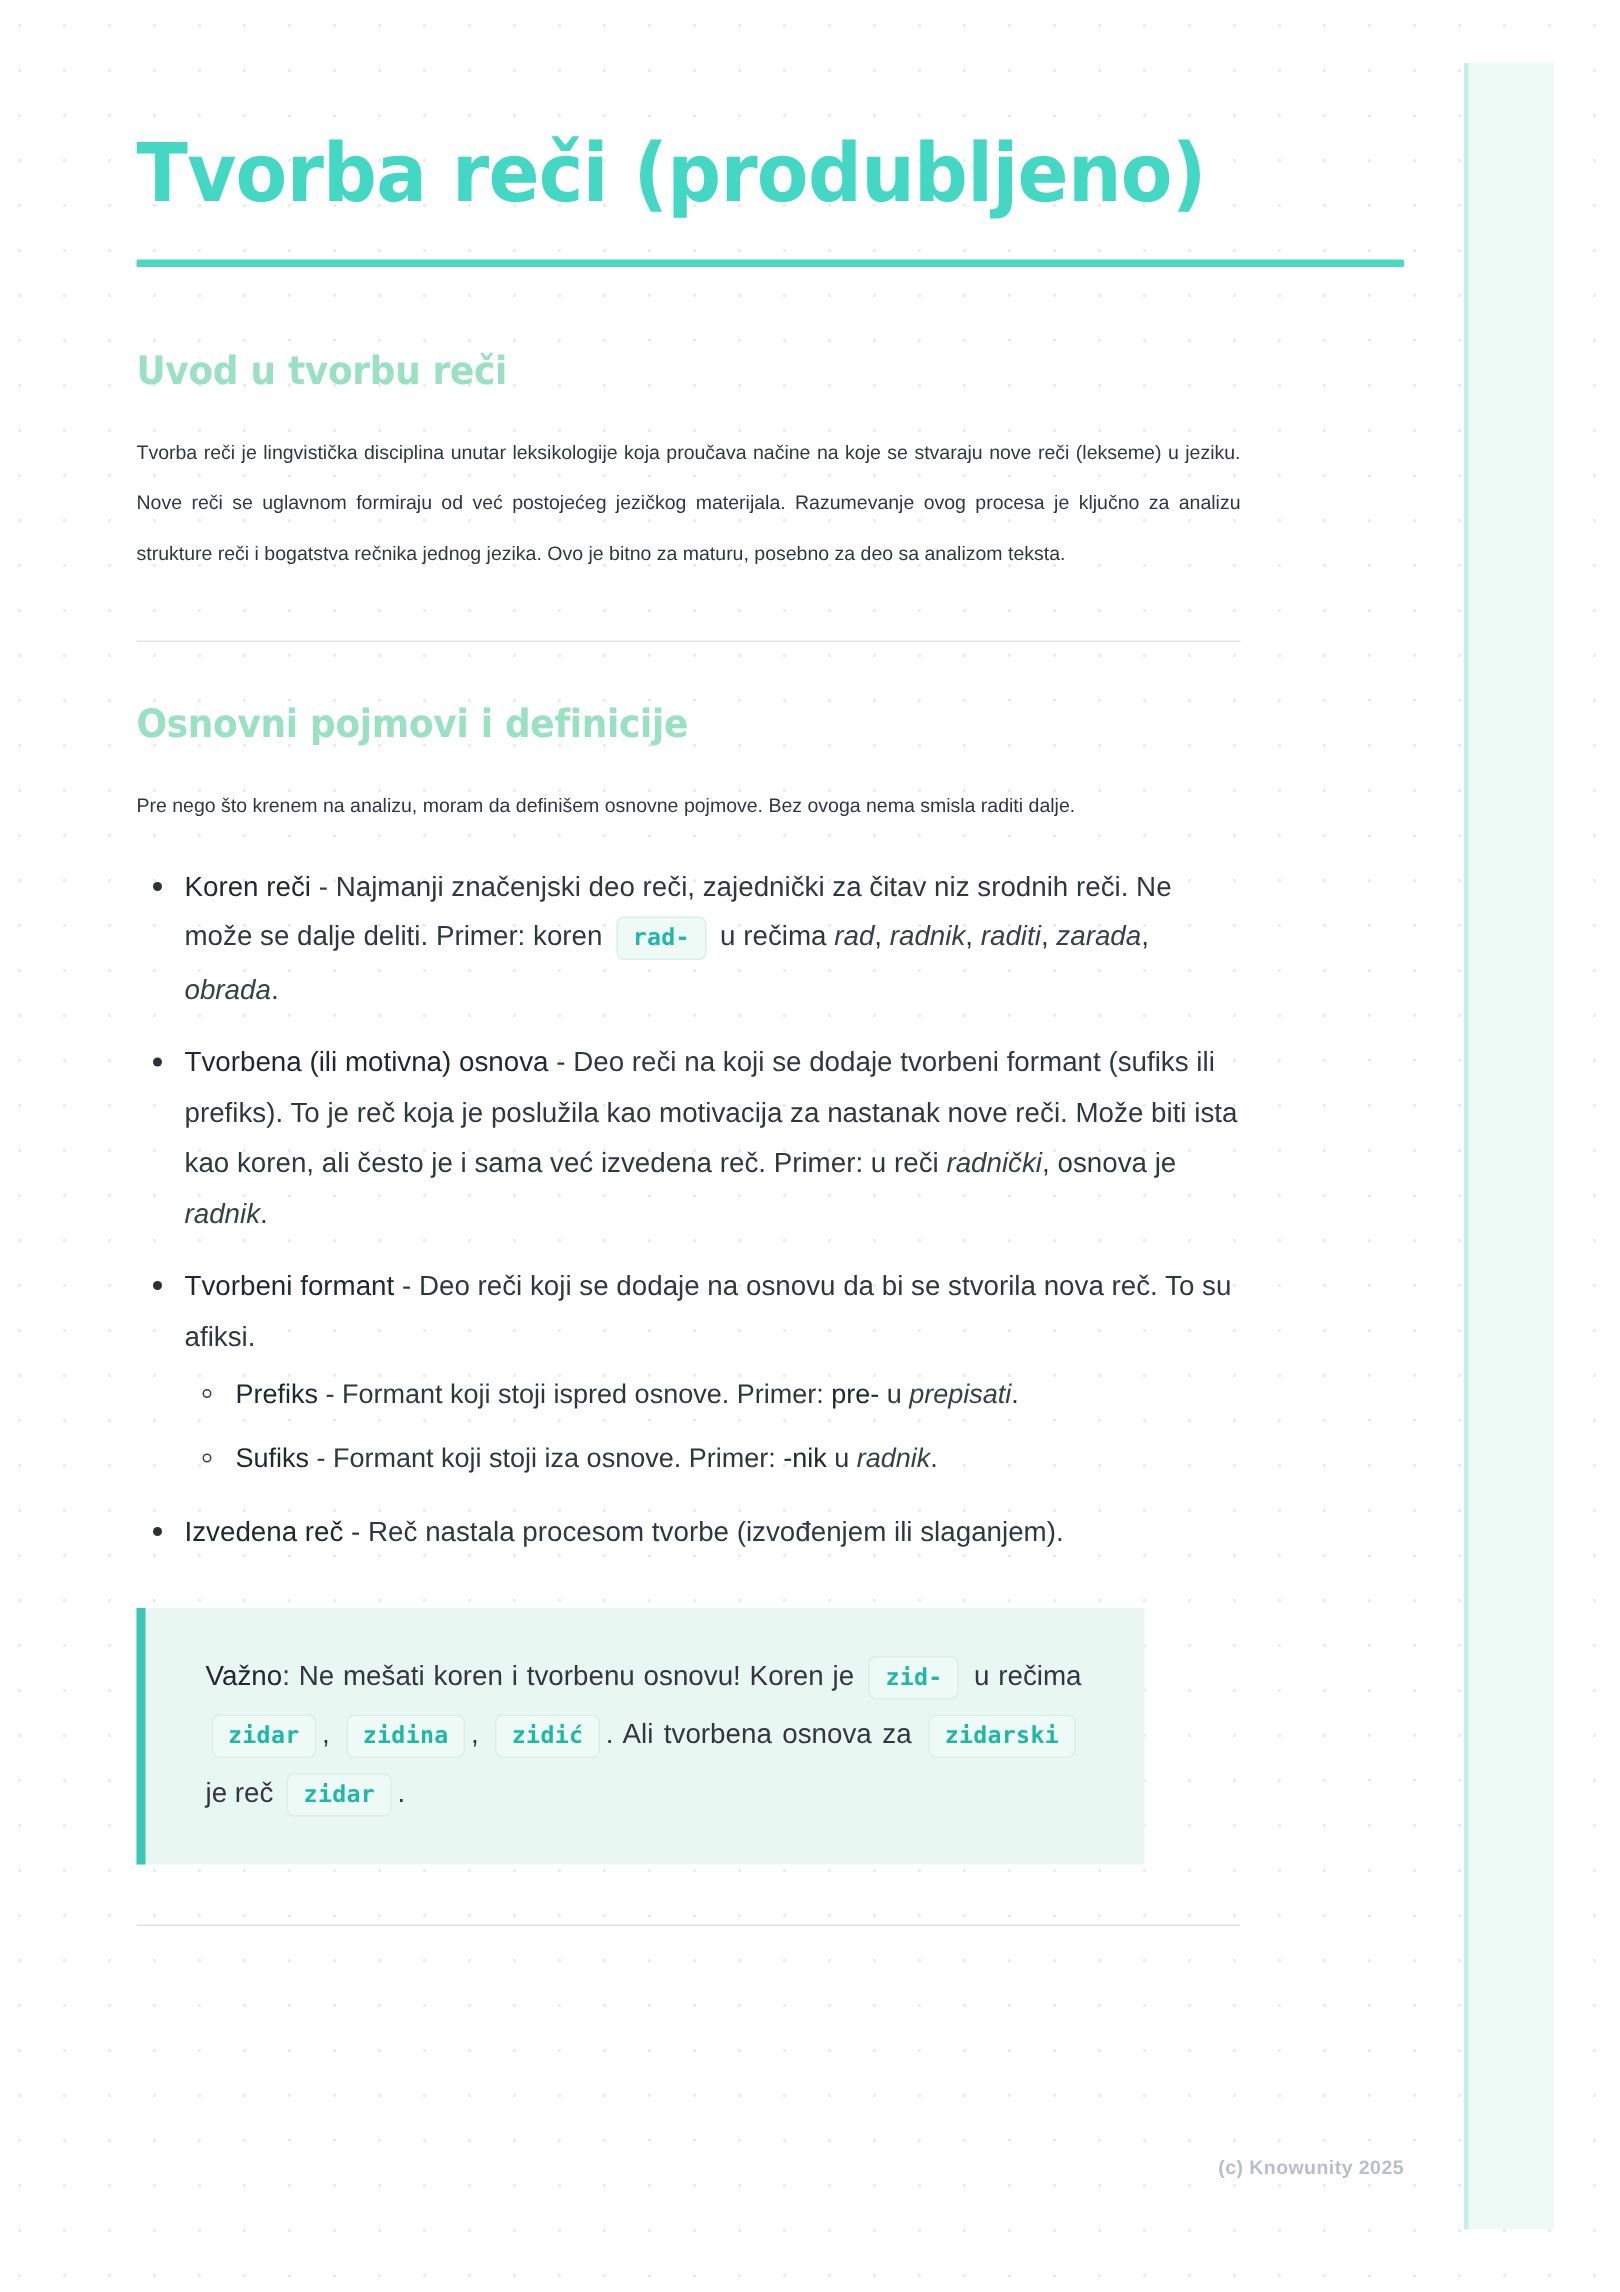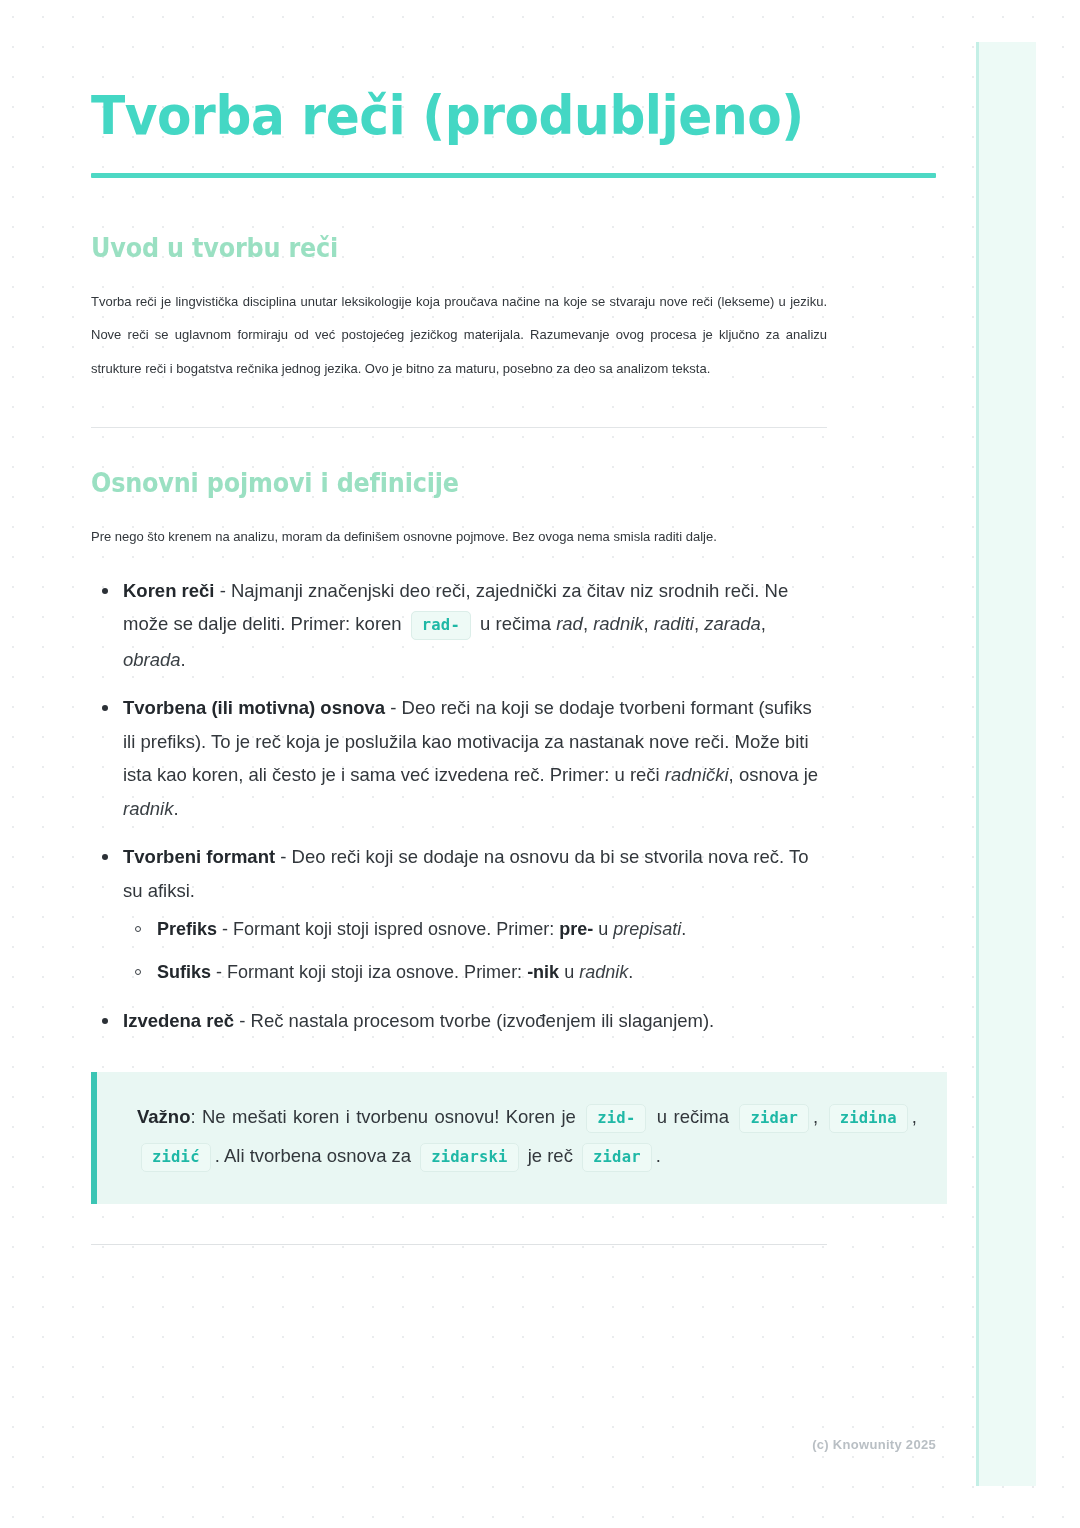--- a/index.html
+++ b/index.html
@@ -163,46 +163,46 @@
     position: absolute;
     left: 12px;
     top: 13px;
     width: 6px;
     height: 6px;
     border-radius: 50%;
     border: 1.4px solid #3a3f45;
     box-sizing: border-box;
   }
 
-  b, strong { font-weight: 700; color: #23282d; }
+  b, strong { font-weight: 400; color: #23282d; }
   i, em { font-style: italic; color: #3a4045; }
 
   
   code.chip {
     font-family: "DejaVu Sans Mono", monospace;
     font-size: 15.5px;
     font-weight: 700;
     color: #1fb8a6;
     background: #eefaf6;
     border: 1px solid #dceee9;
     border-radius: 5px;
     padding: 4px 10px 5px 10px;
     margin: 0 4px;
     white-space: nowrap;
     letter-spacing: .2px;
   }
 
   
   .callout {
     margin-top: 34px;
-    width: 856px;
+    width: 672px;
     box-sizing: border-box;
     background: #e9f7f3;
     border-left: 6px solid #3bc5b4;
-    padding: 26px 30px 28px 40px;
+    padding: 26px 42px 28px 40px;
     font-size: 18.5px;
     line-height: 38px;
     color: #32373c;
     text-align: justify;
   }
 
   
   .footer-note {
     position: absolute;
     left: 91px;

